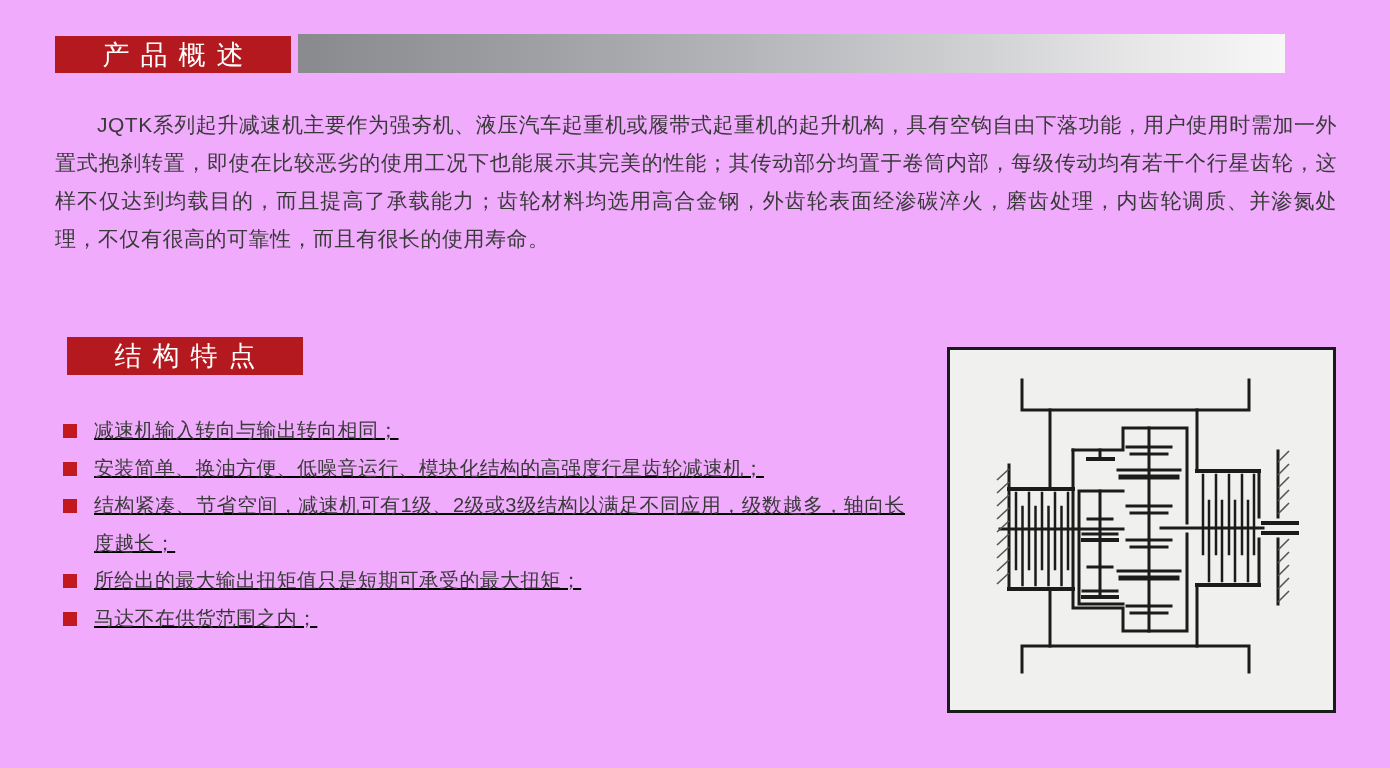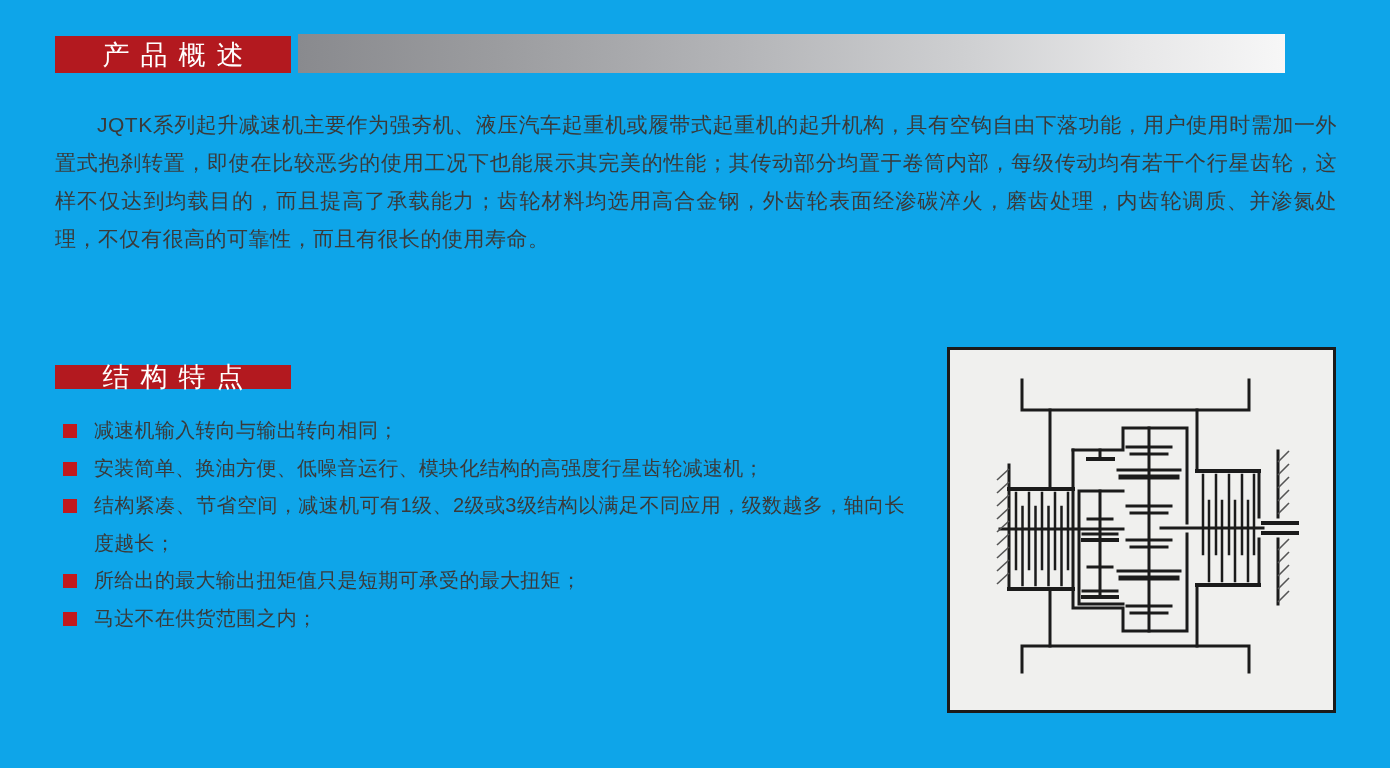--- a/index.html
+++ b/index.html
@@ -1,39 +1,39 @@
 <!DOCTYPE html>
 <html><head>
 <meta charset="utf-8">
 <style>
   * { margin:0; padding:0; box-sizing:border-box; }
   html,body { width:1390px; height:768px; background:#ffffff; overflow:hidden;
               font-family:"Liberation Sans","DejaVu Sans",sans-serif; }
-  .page { position:relative; width:1390px; height:768px; background:#0ea5e9;padding-left:40px; }
+  .page { position:relative; width:1390px; height:768px; background:#f0abfc;padding-left:40px; }
 
   
   .sec-box { position:absolute; background:#b3191f; color:#fff;
              display:flex; align-items:center; justify-content:center;
              font-size:27px; letter-spacing:11px; padding-left:11px; }
   .sec-box.overview { left:55px; top:36px; width:236px; height:37px; }
-  .sec-box.features { left:55px; top:337px; width:236px; height:24px;margin-top:28px; }
+  .sec-box.features { left:67px; top:337px; width:236px; height:38px; }
 
   
   .grad-bar { position:absolute; left:298px; top:34px; width:987px; height:39px;
               background:linear-gradient(to right,#898a8e 0%,#9b9c9f 20%,#b4b5b8 45%,
                          #cfd0d2 68%,#e7e7e8 85%,#f7f7f7 100%); }
 
   
   .para { position:absolute; left:55px; top:106px; width:1282px;
           font-size:21px; line-height:38px; color:#3a3a3a;
           text-align:justify; text-indent:2em; letter-spacing:0.5px; }
 
   
   .feat-list { position:absolute; left:57px; top:412px; width:848px; list-style:none; }
-  .feat-list li { display:flex; align-items:flex-start; }
+  .feat-list li { display:flex; align-items:flex-start;text-decoration:underline; }
   .feat-list .sq { width:14px; height:14px; background:#c2191e; flex:none;
                    margin:12px 17px 0 6px; }
   .feat-list .li-text { font-size:20px; line-height:37.5px; color:#3a3a3a;
                         letter-spacing:0.3px; text-align:justify; }
 
   
   .diagram-wrap { position:absolute; left:947px; top:347px; width:389px; height:366px; }
   .diagram-wrap svg { display:block; width:100%; height:100%; }
 </style>
 </head>

